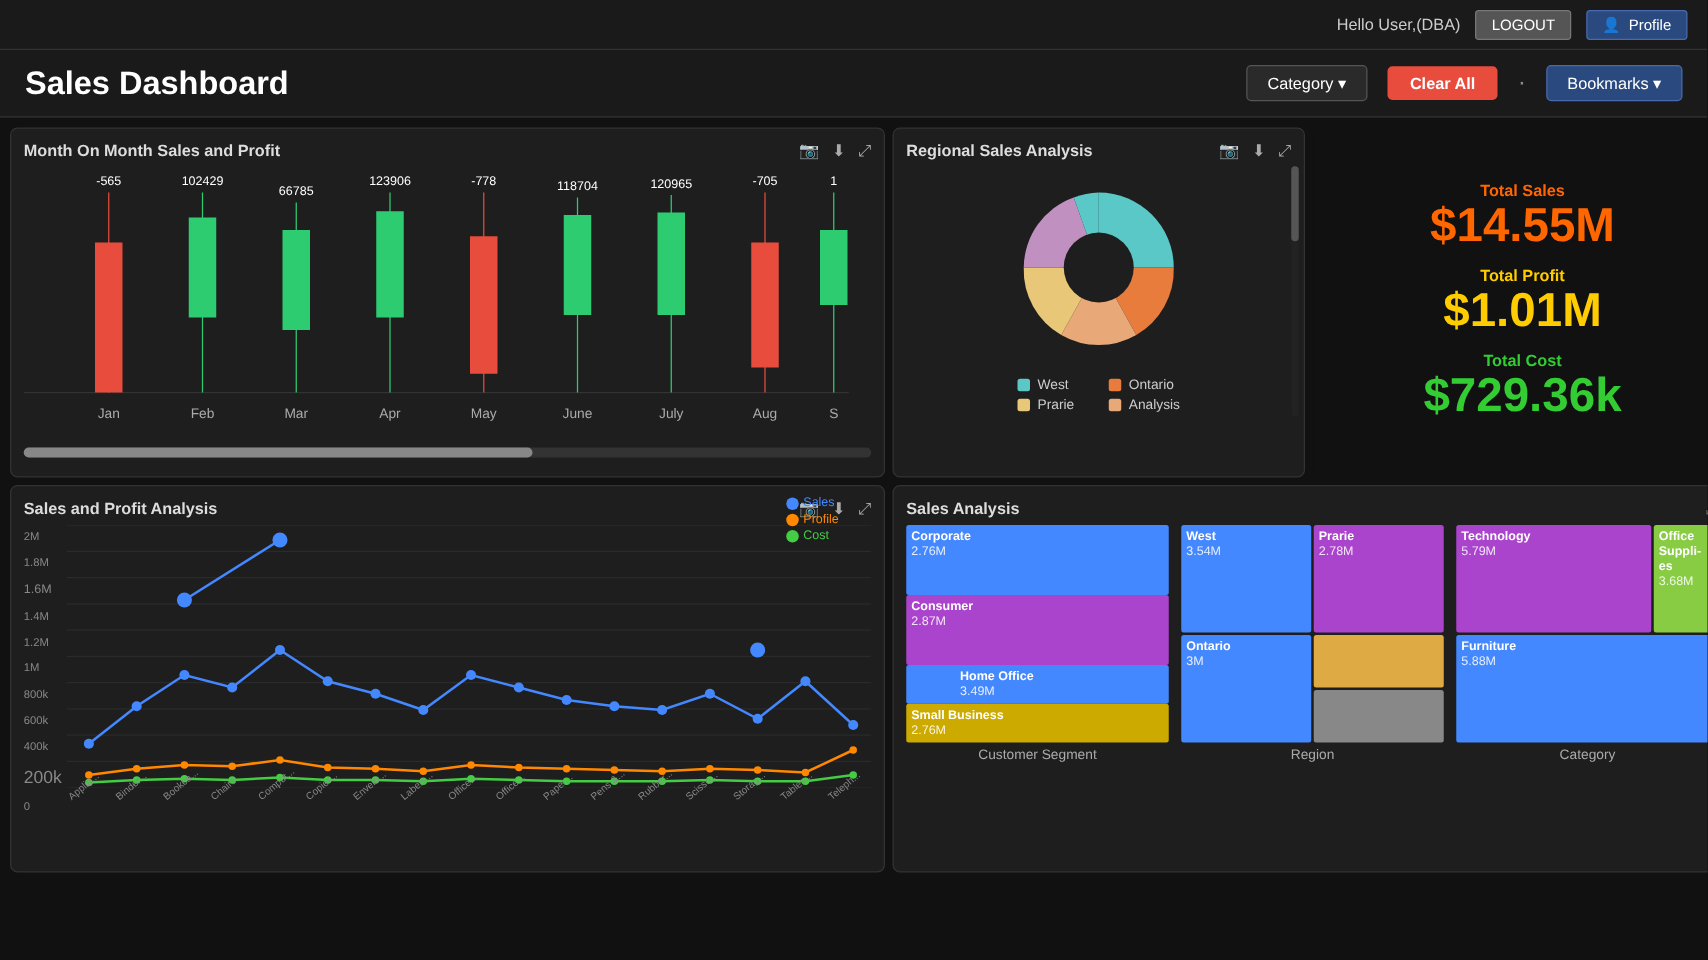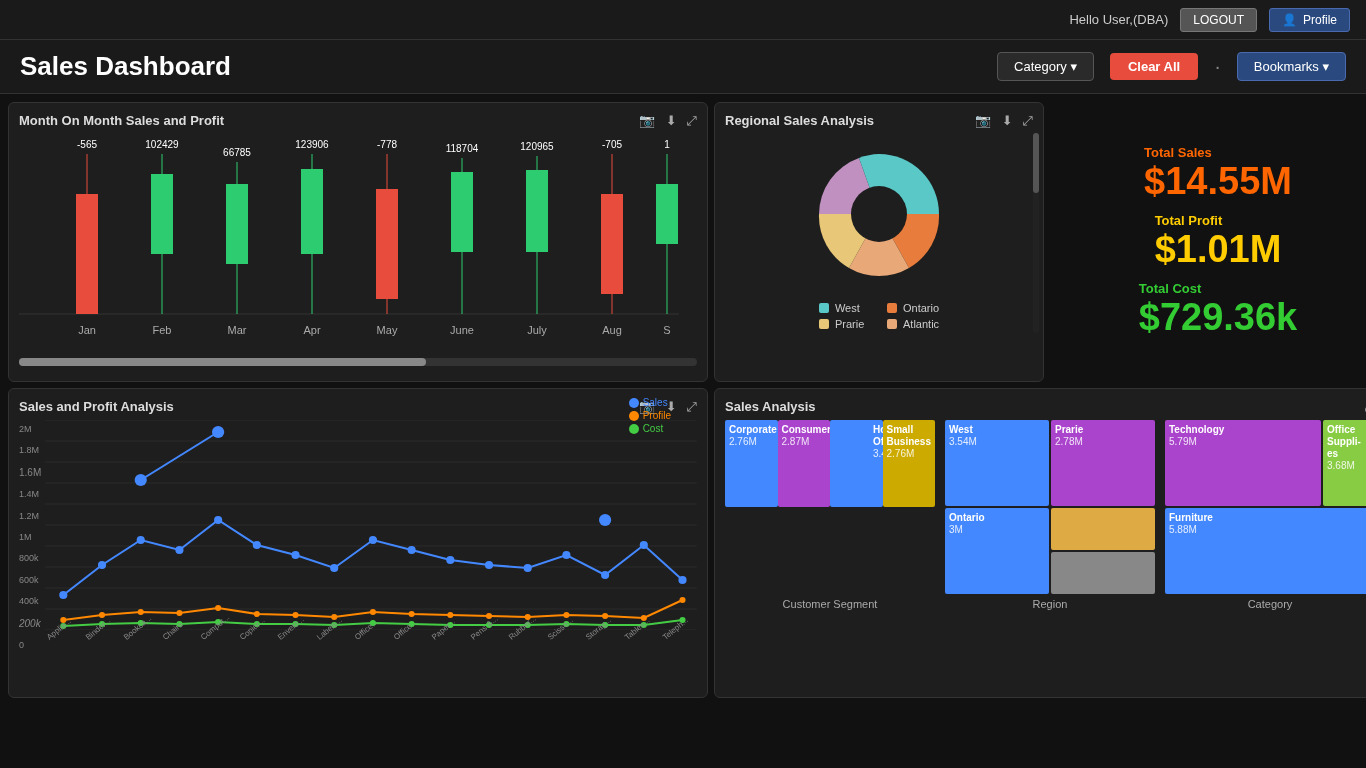--- a/index.html
+++ b/index.html
@@ -124,21 +124,21 @@
     .stats-panel {
       background: #111;
       border: none;
       display: flex;
       flex-direction: column;
       justify-content: center;
       align-items: center;
       gap: 10px;
       padding: 10px;
     }
-    .stat-block { text-align: left; }
+    .stat-block { text-align: center; }
     .stat-label { font-size: 13px; font-weight: bold; color: #ff6600; }
     .stat-label.profit { color: #ffcc00; }
     .stat-label.cost { color: #33cc33; }
     .stat-value { font-size: 38px; font-weight: bold; }
     .stat-value.sales { color: #ff6600; }
     .stat-value.profit { color: #ffcc00; }
     .stat-value.cost { color: #33cc33; }
 
     
     .candle-chart-area {
@@ -319,21 +319,21 @@
         <div class="legend-item">
           <div class="legend-dot" style="background:#e87c3c;"></div>
           <span>Ontario</span>
         </div>
         <div class="legend-item">
           <div class="legend-dot" style="background:#e8c878;"></div>
           <span>Prarie</span>
         </div>
         <div class="legend-item">
           <div class="legend-dot" style="background:#e8a878;"></div>
-          <span>Atlantic</span>
+          <span>Analysis</span>
         </div>
       </div>
     </div>
 
     <div style="position:absolute;right:4px;top:30px;width:6px;height:200px;background:#222;border-radius:3px;">
       <div style="width:6px;height:60px;background:#555;border-radius:3px;"></div>
     </div>
   </div>
 
   <div class="panel stats-panel" style="grid-column:3;grid-row:1;background:#111;border-color:#222;">
@@ -378,21 +378,21 @@
       <div style="display:flex;flex-direction:column;justify-content:space-between;padding-right:4px;padding-top:4px;">
         <span style="color:#888;font-size:9px;">2M</span>
         <span style="color:#888;font-size:9px;">1.8M</span>
         <span style="color:#888;font-size:10px;">1.6M</span>
         <span style="color:#888;font-size:9px;">1.4M</span>
         <span style="color:#888;font-size:9px;">1.2M</span>
         <span style="color:#888;font-size:9px;">1M</span>
         <span style="color:#888;font-size:9px;">800k</span>
         <span style="color:#888;font-size:9px;">600k</span>
         <span style="color:#888;font-size:9px;">400k</span>
-        <span style="color:#888;font-size:10px;font-style:italic;">200k</span>
+        <span style="color:#888;font-size:14px;">200k</span>
         <span style="color:#888;font-size:9px;">0</span>
       </div>
 
       <div style="flex:1;position:relative;overflow:hidden;">
         <svg width="100%" height="210" viewBox="0 0 640 210" preserveAspectRatio="none">
 
           <line x1="0" y1="0" x2="640" y2="0" stroke="#2a2a2a" stroke-width="1"></line>
           <line x1="0" y1="21" x2="640" y2="21" stroke="#2a2a2a" stroke-width="1"></line>
           <line x1="0" y1="42" x2="640" y2="42" stroke="#2a2a2a" stroke-width="1"></line>
           <line x1="0" y1="63" x2="640" y2="63" stroke="#2a2a2a" stroke-width="1"></line>
@@ -491,21 +491,21 @@
     </div>
   </div>
 
   <div class="panel" style="grid-column:2/4;grid-row:2;position:relative;">
     <div class="panel-title">Sales Analysis</div>
     <span class="sa-expand panel-icon">⤢</span>
 
     <div class="treemap-container">
 
       <div class="treemap-block">
-        <div style="display:grid;grid-template-columns:1fr 1fr 1fr 1fr;grid-template-rows:1fr 1fr;gap:0;height:175px;">
+        <div style="display:grid;grid-template-columns:1fr;grid-template-rows:1fr 1fr;gap:0;height:175px;">
           <div class="tm-cell" style="background:#4488ff;">
             <span class="tm-cell-name">Corporate</span>
             <span class="tm-cell-val">2.76M</span>
           </div>
           <div class="tm-cell" style="background:#aa44cc;">
             <span class="tm-cell-name">Consumer</span>
             <span class="tm-cell-val">2.87M</span>
           </div>
           <div class="tm-cell" style="background:#4488ff;padding-left:43px;">
             <span class="tm-cell-name">Home Office</span>

